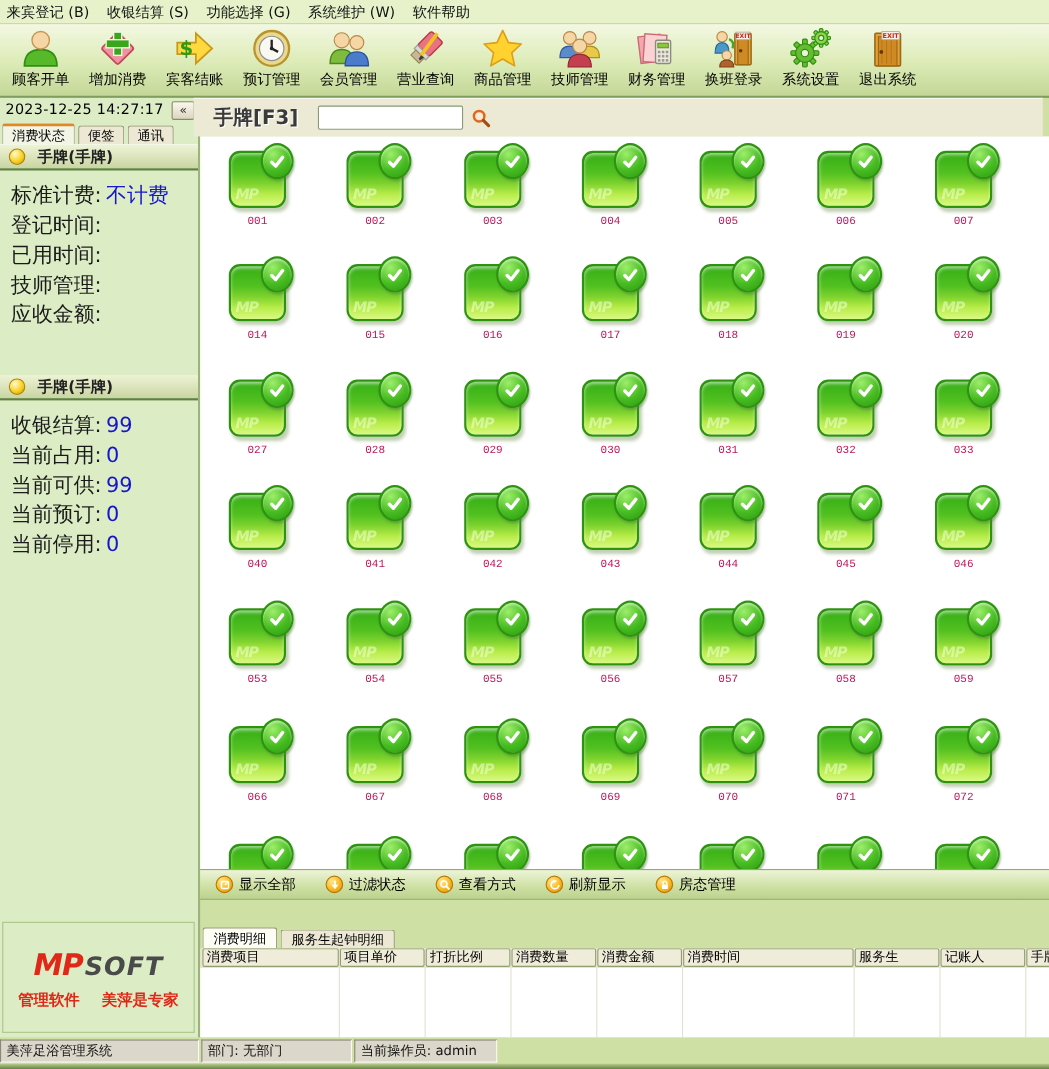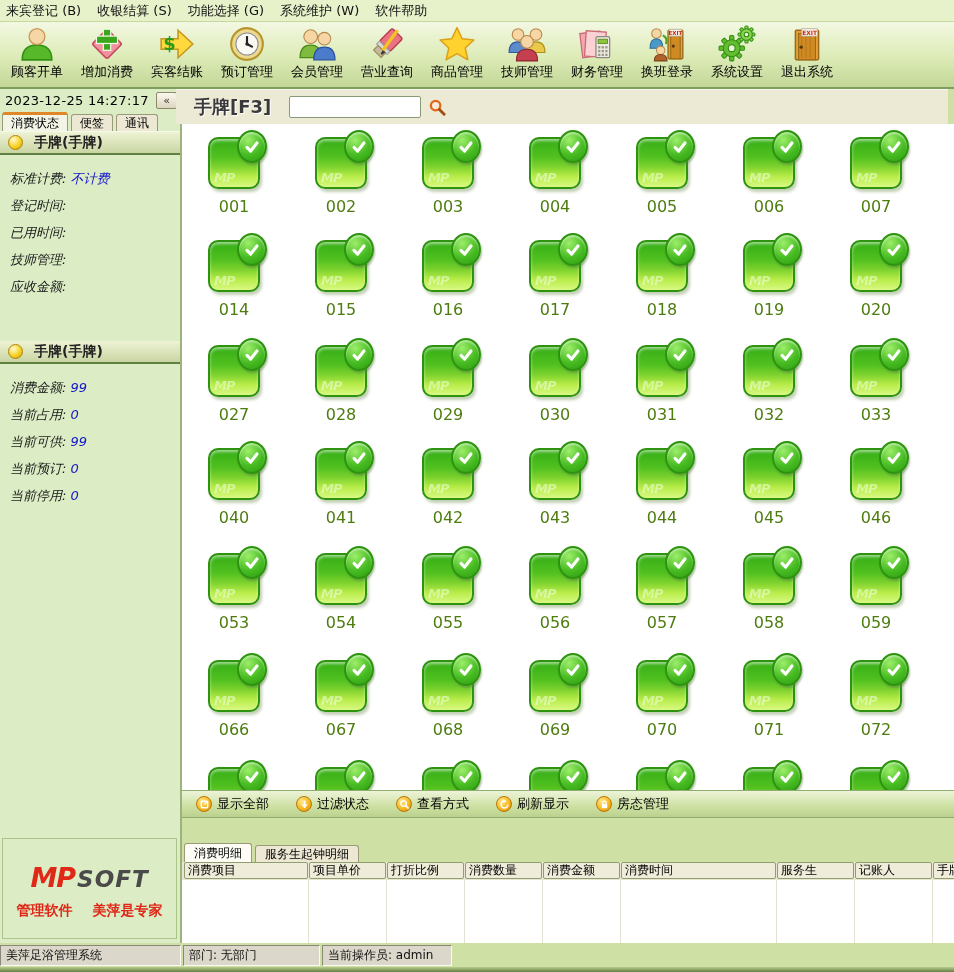--- a/index.html
+++ b/index.html
@@ -32,21 +32,21 @@
     border:1px solid #9a9a7a;border-bottom:none;border-radius:3px 3px 0 0;margin-right:3px;color:#000;
     display:flex;align-items:center;cursor:default;}
   .side-tab.active{background:#f2f5e6;border-top:3px solid #e08828;height:19px;}
   #side-panel{position:absolute;top:42px;left:0;right:0;height:705px;border-top:1px solid #f4f9ea;}
   .section-header{height:21px;background:linear-gradient(180deg,#eef3d4,#c9d5a3);border-bottom:2px solid #5f8040;
     display:flex;align-items:center;padding-left:8px;font-size:14px;color:#111;}
   .section-title{font-weight:bold;color:#222;}
   .sphere{width:15px;height:15px;border-radius:50%;margin-right:11px;flex:0 0 auto;
     background:radial-gradient(circle at 35% 30%,#fffad0,#f8d224 55%,#cf9a06);border:1px solid #b08408;box-sizing:border-box;}
   .side-rows{padding:10px 0 0 10px;}
-  .side-row{font-size:13px;line-height:27px;color:#1a1a1a;white-space:nowrap;font-style:italic;}
+  .side-row{font-size:19px;line-height:27px;color:#1a1a1a;white-space:nowrap;}
   .side-row .val{color:var(--value-blue,#1616cc);margin-left:4px;}
   .section-gap{height:41px;}
 
   #logo-panel{position:absolute;left:2px;right:3px;top:749px;height:101px;border:1px solid #aac48a;
     background:#dcedc5;text-align:center;box-sizing:border-box;}
   #logo{margin-top:26px;font-style:italic;font-weight:bold;line-height:26px;}
   #logo-mp{color:var(--logo-red,#e02818);font-size:27px;letter-spacing:-1px;}
   #logo-soft{color:#4a4a4a;font-size:23px;letter-spacing:1px;margin-left:2px;}
   #slogan{margin-top:7px;font-size:14px;color:var(--logo-red,#e02818);font-weight:bold;
     display:flex;justify-content:center;gap:20px;}
@@ -64,21 +64,21 @@
   .tag-icon{position:relative;width:52px;height:52px;margin:0 auto;border-radius:10px;box-sizing:border-box;
     background:linear-gradient(180deg,#35ae16,#52c120 38%,#7ed22e 58%,#b7ec48 78%,#d9f983);
     border:2px solid #2e9410;
     box-shadow:2px 3px 3px rgba(120,150,90,.45), inset 0 2px 3px rgba(255,255,255,.55);}
   .tag-mp{position:absolute;left:4px;bottom:2px;font-size:13px;font-weight:bold;font-style:italic;
     color:rgba(240,255,220,.55);letter-spacing:-1px;}
   .tag-badge{position:absolute;top:-9px;right:-9px;width:30px;height:33px;border-radius:50%;box-sizing:border-box;
     background:radial-gradient(circle at 35% 28%,#9dee6a,#47bc22 55%,#2d9a10);border:2px solid #2e9410;
     box-shadow:1px 2px 2px rgba(90,130,70,.5), inset 0 2px 2px rgba(255,255,255,.5);
     display:flex;align-items:center;justify-content:center;}
-  .tag-label{font-size:16px;color:#4d7c0f;margin-top:8px;}
+  .tag-label{font-size:10px;color:#be185d;margin-top:8px;font-family:Liberation Mono, monospace;}
 
   #actions{position:absolute;left:182px;top:790px;width:772px;height:28px;box-sizing:border-box;
     background:linear-gradient(180deg,#edf4d8,#cde0a2 60%,#bcd18e);
     border-top:1px solid #8fae6d;border-bottom:1px solid #8fae6d;
     display:flex;align-items:center;padding-left:14px;}
   .action-btn{display:flex;align-items:center;margin-right:27px;cursor:default;}
   .gold-dot{width:16px;height:16px;border-radius:50%;box-sizing:border-box;flex:0 0 auto;
     background:radial-gradient(circle at 35% 30%,#ffe890,#f8b820 55%,#d88808);border:1px solid #b87808;
     display:flex;align-items:center;justify-content:center;}
   .gold-dot svg{width:11px;height:11px;display:block;}
@@ -285,21 +285,21 @@
           <div class="side-row"><span class="lbl">已用时间:</span><span class="val"></span></div>
           <div class="side-row"><span class="lbl">技师管理:</span><span class="val"></span></div>
           <div class="side-row"><span class="lbl">应收金额:</span><span class="val"></span></div>
         </div>
         <div class="section-gap"></div>
         <div class="section-header">
           <span class="sphere"></span>
           <span class="section-title">手牌(手牌)</span>
         </div>
         <div class="side-rows">
-          <div class="side-row"><span class="lbl">消费金额:</span><span class="val">99</span></div>
+          <div class="side-row"><span class="lbl">收银结算:</span><span class="val">99</span></div>
           <div class="side-row"><span class="lbl">当前占用:</span><span class="val">0</span></div>
           <div class="side-row"><span class="lbl">当前可供:</span><span class="val">99</span></div>
           <div class="side-row"><span class="lbl">当前预订:</span><span class="val">0</span></div>
           <div class="side-row"><span class="lbl">当前停用:</span><span class="val">0</span></div>
         </div>
       </div>
     <div id="logo-panel">
       <div id="logo"><span id="logo-mp">MP</span><span id="logo-soft">SOFT</span></div>
       <div id="slogan">
         <span>管理软件</span>

